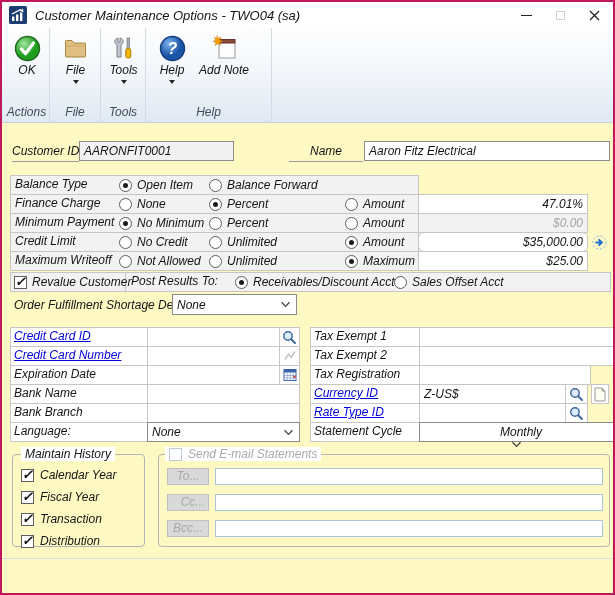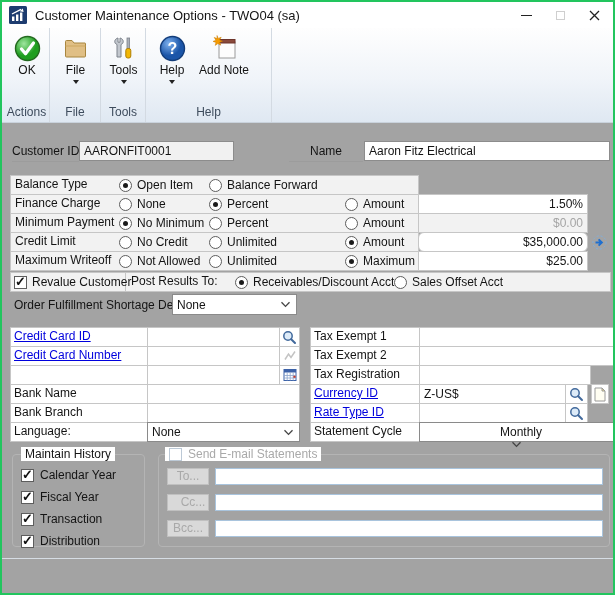--- a/index.html
+++ b/index.html
@@ -1,18 +1,18 @@
 <!DOCTYPE html>
 <html><head>
 <meta charset="utf-8">
 <style>
   * { margin:0; padding:0; box-sizing:border-box; }
   html,body { width:615px; height:595px; }
   body { font-family:"Liberation Sans", sans-serif; font-size:12px; color:#141414; background:#fff; }
-  .window { position:absolute; top:0; left:0; width:615px; height:595px; border:2px solid #22c55e; background:#a3a3a3; overflow:hidden; }
+  .window { position:absolute; top:0; left:0; width:615px; height:595px; border:2px solid #be185d; background:#fef9c3; overflow:hidden;font-style:italic; }
 
   
   .titlebar { position:absolute; top:0; left:0; right:0; height:26px; background:#fff; display:flex; align-items:center; }
   .app-icon { margin-left:7px; width:18px; height:18px; flex:0 0 auto; }
   .title-text { margin-left:8px; font-size:13px; white-space:nowrap; }
   .win-btns { position:absolute; right:2px; top:0; height:26px; display:flex; }
   .win-btn { width:34px; height:26px; display:flex; align-items:center; justify-content:center; }
   .min-glyph { width:11px; height:1px; background:#222; }
   .max-glyph { width:9px; height:9px; border:1px solid #cfcfcf; }
 
@@ -179,21 +179,21 @@
       <span>None</span>
     </div>
     <div class="radio-item" style="left:199px; top:19px;">
       <span class="radio on"></span>
       <span>Percent</span>
     </div>
     <div class="radio-item" style="left:335px; top:19px;">
       <span class="radio"></span>
       <span>Amount</span>
     </div>
-    <div class="cell num" style="left:408px; top:19px; width:170px; height:20px;">1.50%</div>
+    <div class="cell num" style="left:408px; top:19px; width:170px; height:20px;">47.01%</div>
 
     <div class="cell gcell" style="left:0; top:38px; width:409px; height:20px;"></div>
     <span class="lab" style="left:5px; top:38px;">Minimum Payment</span>
     <div class="radio-item" style="left:109px; top:38px;">
       <span class="radio on"></span>
       <span>No Minimum</span>
     </div>
     <div class="radio-item" style="left:199px; top:38px;">
       <span class="radio"></span>
       <span>Percent</span>
@@ -284,20 +284,21 @@
     <div class="cell" style="left:0; top:19px; width:138px; height:20px;"></div>
     <span class="lab link" style="left:4px; top:19px;">Credit Card Number</span>
     <div class="cell" style="left:137px; top:19px; width:133px; height:20px; padding-left:4px; line-height:18px;"></div>
     <div class="cell iconcell" style="left:269px; top:19px; width:21px; height:20px;">
       <svg width="14" height="14" viewBox="0 0 14 14">
           <path d="M2 10.5 L5.5 5 L8 8.5 L12 2.5" stroke="#c3c3c3" stroke-width="1.5" fill="none"></path>
         </svg>
     </div>
 
     <div class="cell" style="left:0; top:38px; width:138px; height:20px;"></div>
+    <span class="lab" style="left:4px; top:38px;">Expiration Date</span>
     <div class="cell" style="left:137px; top:38px; width:133px; height:20px; padding-left:4px; line-height:18px;"></div>
     <div class="cell iconcell" style="left:269px; top:38px; width:21px; height:20px;">
       <svg width="14" height="14" viewBox="0 0 14 14">
         <rect x="1" y="1.5" width="12" height="11" fill="#fff" stroke="#3c62a8"></rect>
         <rect x="1" y="1.5" width="12" height="3" fill="#3c62a8"></rect>
         <path d="M1 7.5 H13 M1 10 H13 M4.2 4.5 V12.5 M7.2 4.5 V12.5 M10.2 4.5 V12.5" stroke="#8aa4cc" stroke-width="0.8"></path>
         <rect x="10.4" y="7.8" width="2.2" height="2" fill="#c0392b"></rect>
       </svg>
     </div>
 

